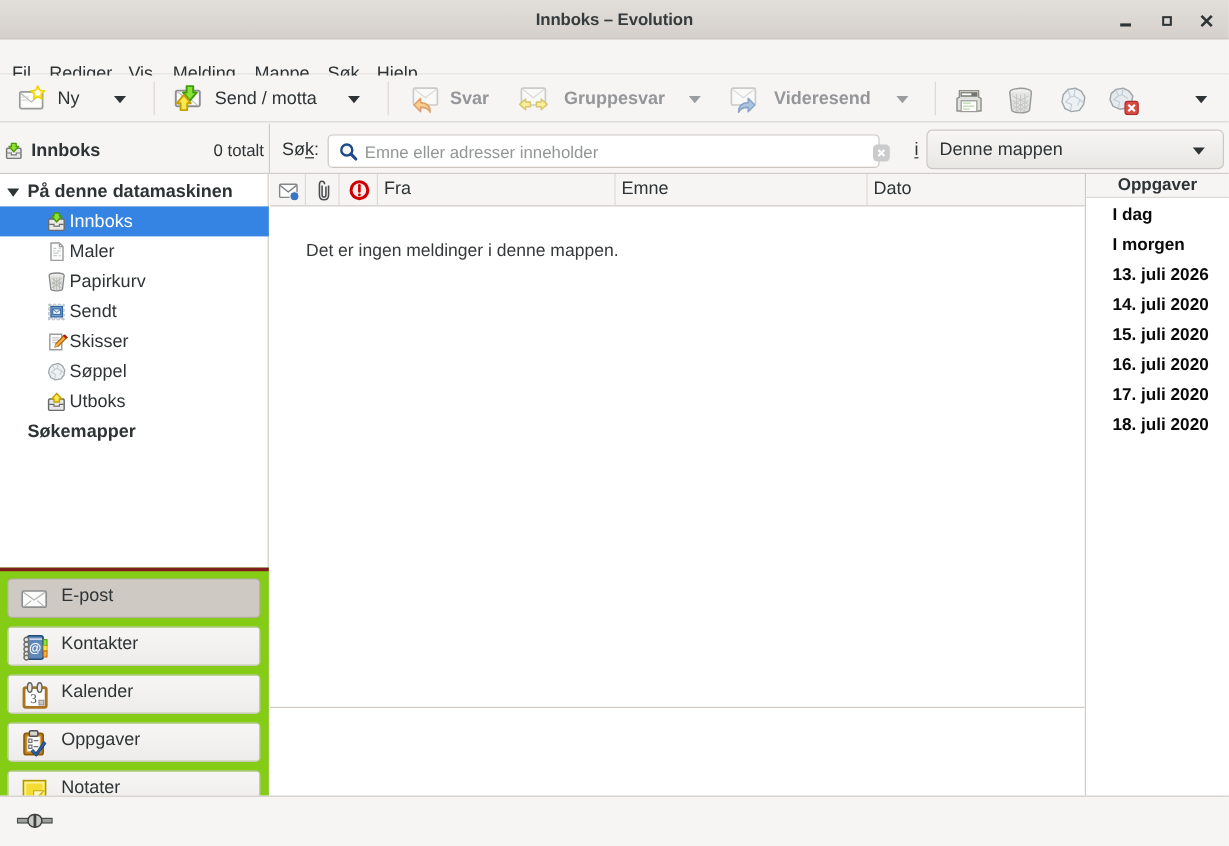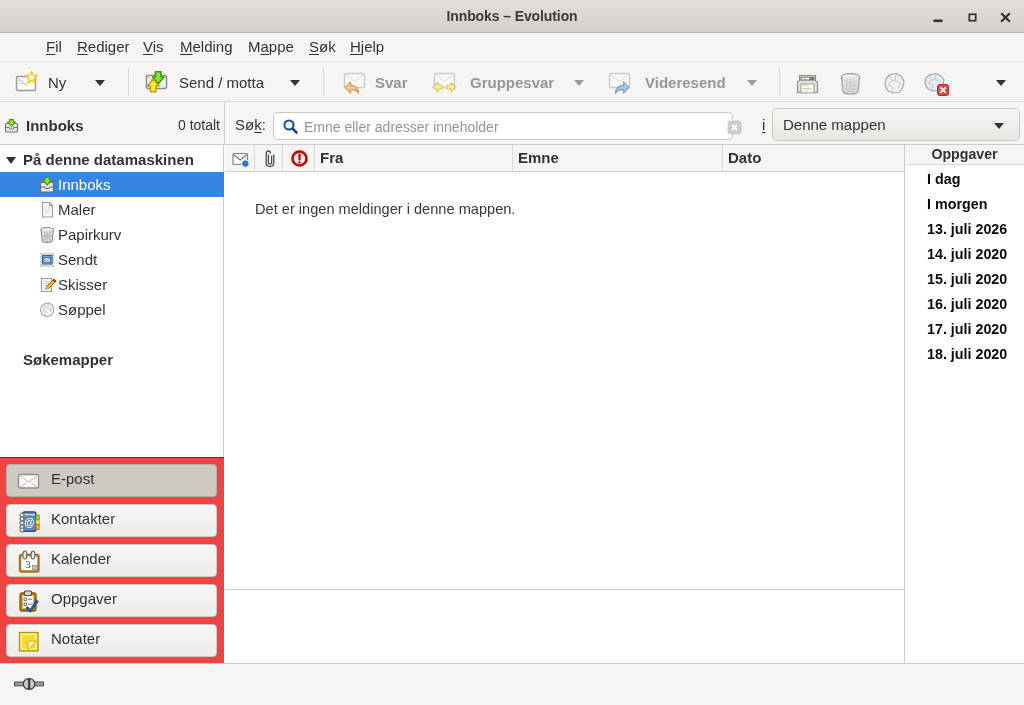--- a/index.html
+++ b/index.html
@@ -6,51 +6,51 @@
 html,body { width:1024px; height:705px; overflow:hidden; }
 body { font-family:"Liberation Sans", sans-serif; font-size:15px; color:#2e3436; background:#f6f5f4; }
 .abs { position:absolute; }
 
 #titlebar { position:absolute; left:0; top:0; width:1024px; height:33px;
   background:linear-gradient(#e2deda, #d5d0cb); border-bottom:1px solid #bdb6ae; }
 #title { position:absolute; left:0; right:0; top:8px; text-align:center; font-weight:bold; color:#363b3e; font-size:14px; letter-spacing:-0.1px; }
 .winbtn { position:absolute; top:0; height:33px; }
 
 #menubar { position:absolute; left:0; top:33px; width:1024px; height:29px; background:#f6f5f4; border-bottom:1px solid #e6e3e0; }
-#menubar span.mi { position:absolute; top:5px;margin-left:36px; }
+#menubar span.mi { position:absolute; top:20px; }
 #menubar u { text-decoration:underline; text-underline-offset:2px; }
 
 #toolbar { position:absolute; left:0; top:63px; width:1024px; height:39px; background:#f6f5f4; border-bottom:1px solid #dad6d2;padding-left:21px; }
 .tsep { position:absolute; top:5px; height:28px; width:1px; background:#dcd8d4; }
 .tlabel { position:absolute; top:11px; }
 .dis { color:#949699;font-weight:bold; }
 .arrow { position:absolute; width:0; height:0; border-left:5px solid transparent; border-right:5px solid transparent; border-top:6px solid #2e3436; }
 .arrow.gray { border-top-color:#9a9c9e; }
 
 #searchrow { position:absolute; left:0; top:103px; width:1024px; height:42px; background:#f6f5f4; border-bottom:1px solid #d1ccc7; }
 #entry { position:absolute; left:273px; top:9px; width:460px; height:28px; background:#fff; border:1px solid #cdc7c2; border-radius:4px; }
 #placeholder { position:absolute; left:30px; top:6px; color:#929595; font-size:14px; }
 #combo { position:absolute; left:772px; top:5px; width:248px; height:33px; background:linear-gradient(#f7f6f5,#e9e7e4); border:1px solid #cdc7c2; border-radius:5px; }
 
 #content { position:absolute; left:0; top:145px; width:1024px; height:518px; background:#fff; }
 #sidebar { position:absolute; left:0; top:0; width:224px; height:518px; background:#fff; border-right:1px solid #d1ccc7; }
 .trow { position:absolute; left:0; width:224px; height:25px; line-height:25px; }
 .trow.sel { background:#3584e4; color:#fff; }
 .ticon { position:absolute; left:39px; top:4px; }
 .tlabel2 { position:absolute; left:58px; }
-#switcher { position:absolute; left:0; top:312px; width:224px; height:206px; background:#ef4444; border-top:1px solid #7f1d1d; }
+#switcher { position:absolute; left:0; top:328px; width:224px; height:206px; background:#84cc16; border-top:3px solid #7f1d1d; }
 .sbtn { position:absolute; left:6px; width:211px; height:33px; border:1px solid #cdc7c2; border-radius:4px; background:linear-gradient(#f7f6f5,#eeecea); }
 .sbtn.active { background:#cfc9c4; border-color:#b6aea6; }
 .sbtn .lbl { position:absolute; left:44px; top:5px; }
 .sbtn .ic { position:absolute; left:10px; top:5px; }
 
 #mainlist { position:absolute; left:225px; top:0; width:679px; height:518px; background:#fff; }
 #mlheader { position:absolute; left:0; top:0; width:679px; height:27px; background:#f6f5f4; border-bottom:1px solid #d1ccc7; }
 .hcol { position:absolute; top:0; height:27px; border-right:1px solid #ddd9d5; }
-.hlabel { position:absolute; top:4px; left:5px;font-weight:bold; }
+.hlabel { position:absolute; top:4px; left:5px; }
 #emptymsg { position:absolute; left:30px; top:56px; color:#36393a; font-size:14.6px; }
 #split { position:absolute; left:0; top:444px; width:679px; height:1px; background:#cfcac5; }
 
 #taskpane { position:absolute; left:904px; top:0; width:120px; height:518px; background:#fff; border-left:1px solid #d1ccc7; }
 #tphead { position:absolute; left:0; top:0; width:119px; height:20px; background:#f6f5f4; border-bottom:1px solid #ddd9d5; font-weight:bold; text-align:center; padding-top:1px; font-size:14.2px; }
 .task { position:absolute; left:22px; font-weight:bold; color:#0a0a0a; font-size:14.3px; }
 
 #statusbar { position:absolute; left:0; top:663px; width:1024px; height:42px; background:#f6f5f4; border-top:1px solid #d1ccc7; }
 </style>
 </head>
@@ -224,20 +224,28 @@
         <path d="M7.5 10.5 L9.5 12.5 L6.8 13.2 Z" fill="#e9b96e"></path>
       </svg>
       <span class="tlabel2">Skisser</span>
       </div>
     <div class="trow" style="top:152px">
       <svg class="ticon" width="17" height="18">
         <path d="M5 3 L9.5 1.8 L13 3.8 L15 7.5 L14.3 11.5 L11.8 14.8 L7 15.5 L3.3 13.6 L1.5 9.5 L2.3 5.8 Z" fill="#eef1f3" stroke="#9fa6aa" stroke-width="1.1" stroke-linejoin="round"></path>
         <path d="M5 3.4 L6.5 7 L3.5 9.5 M9.5 2.2 L8.8 6 L12.3 8 L11 11.5 M6.5 7 L8.8 6 M3.5 9.5 L7.2 10.8 L6.6 14.8 M12.3 8 L14.5 9.8" fill="none" stroke="#c3cdd4" stroke-width="0.9"></path>
       </svg>
       <span class="tlabel2">Søppel</span>
+      </div>
+    <div class="trow" style="top:177px">
+      <svg class="ticon" width="17" height="18">
+        <rect x="1.5" y="6.5" width="13" height="9.5" rx="1" fill="#e8e8e6" stroke="#686b6d" stroke-width="1.2"></rect>
+        <path d="M2 11 L6 11 L6 12.5 L10.5 12.5 L10.5 11 L14 11" fill="#fff" stroke="#686b6d" stroke-width="1"></path>
+        <path d="M6 9 L10.5 9 L10.5 6.5 L12.5 6.5 L8.25 1.8 L4 6.5 L6 6.5 Z" fill="#fce94f" stroke="#c4a000" stroke-width="1.2" stroke-linejoin="round"></path>
+      </svg>
+      <span class="tlabel2">Utboks</span>
       </div>
     <div class="trow" style="top:202px">
         <span style="position:absolute; left:23px; font-weight:bold">Søkemapper</span>
       </div>
     <div id="switcher">
       <div class="sbtn active" style="top:6px">
         <svg class="ic" width="24" height="24">
           <rect x="1.5" y="4.5" width="20" height="13.5" rx="1.5" fill="#fbfbfa" stroke="#8d8e8f" stroke-width="1.4"></rect>
           <path d="M2.5 5.5 L11.5 12 L20.5 5.5 M3 17.5 L9 12.5 M20 17.5 L14 12.5" fill="none" stroke="#b2b3b4" stroke-width="1"></path>
         </svg>

